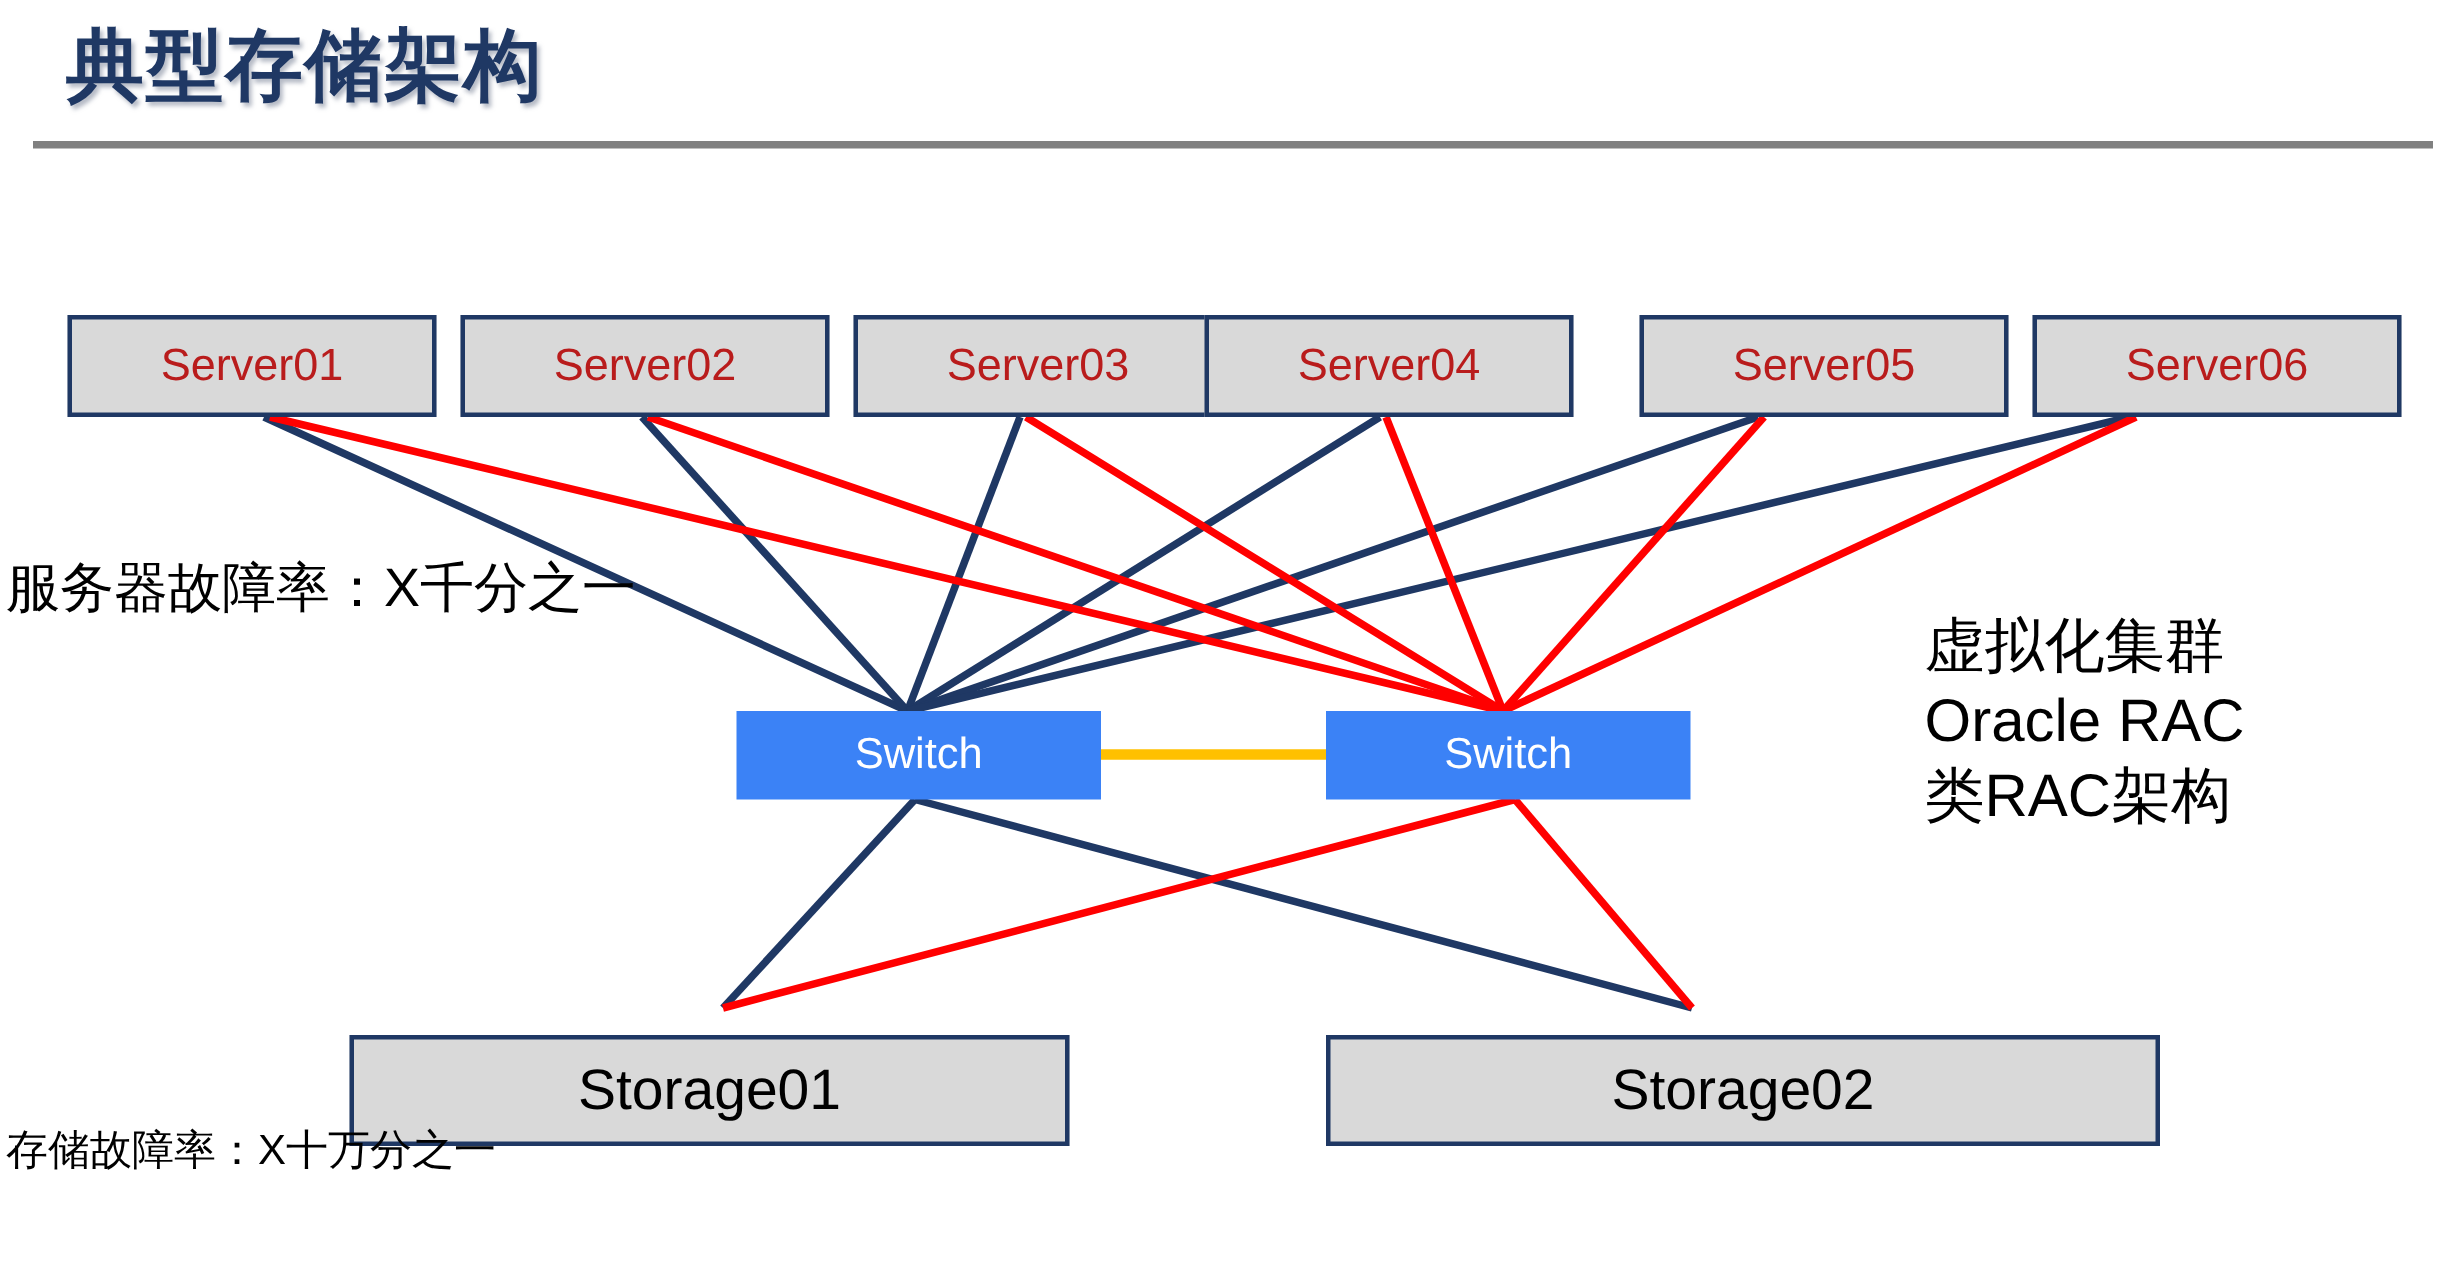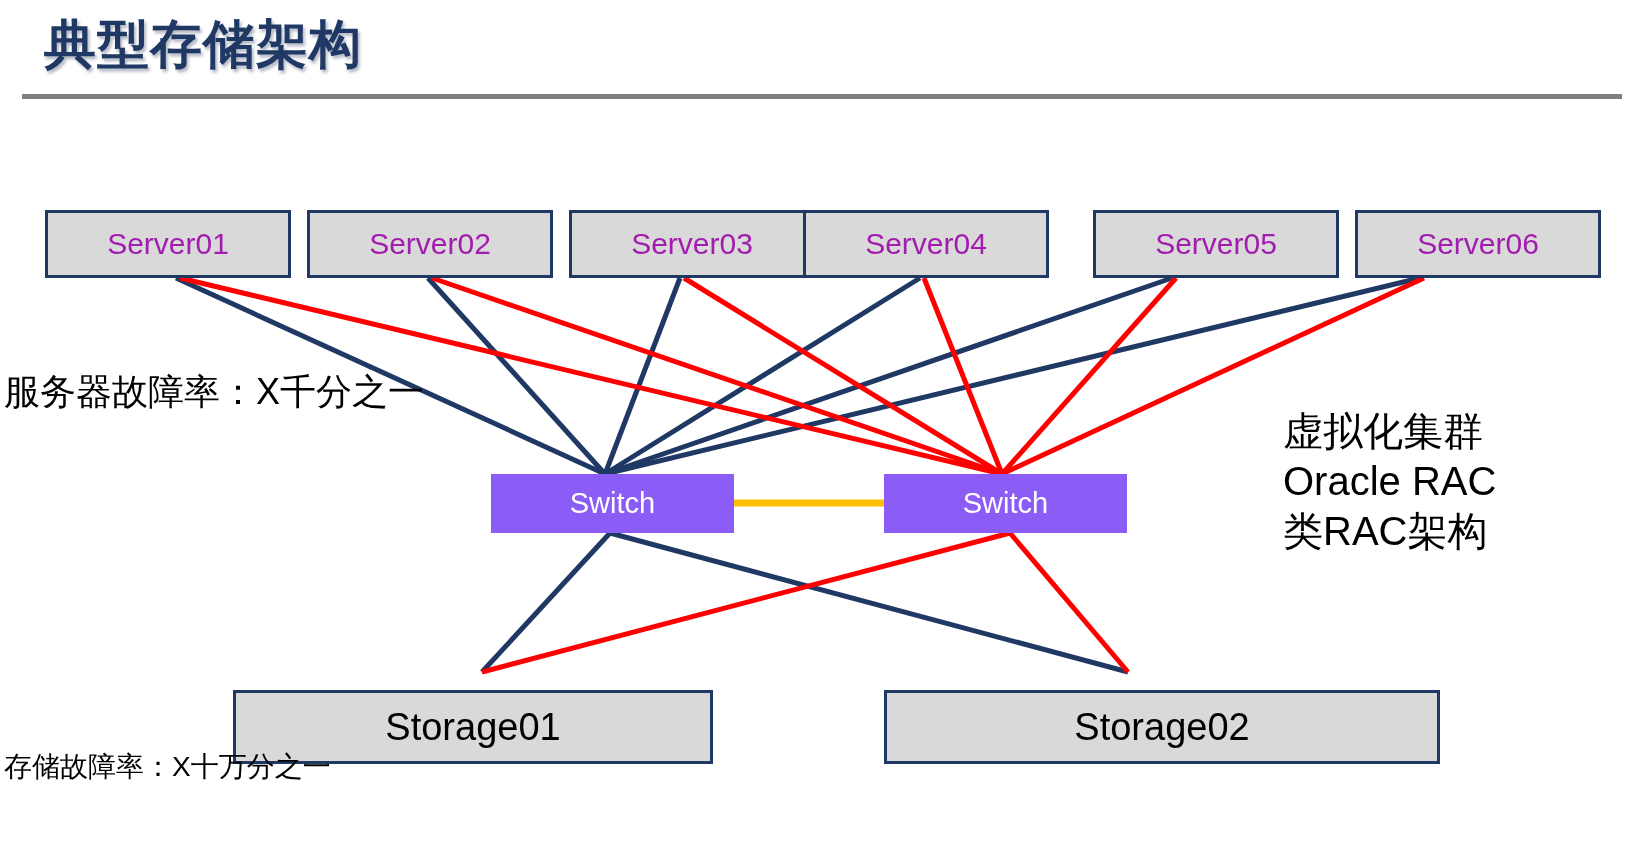--- a/index.html
+++ b/index.html
@@ -54,37 +54,37 @@
     position: absolute;
     box-sizing: border-box;
     display: flex;
     align-items: center;
     justify-content: center;
     white-space: nowrap;
   }
   .server {
     background: #d9d9d9;
     border: 3px solid #1f3864;
-    color: #a21caf;
+    color: #b91c1c;
     font-size: 30px;
     height: 68px;
     width: 246px;
     top: 210px;
   }
   .storage {
     background: #d9d9d9;
     border: 3px solid #1f3864;
     color: #000000;
     font-size: 38px;
     height: 74px;
     top: 670px;
     margin-top: 20px;
   }
   .switch {
-    background: #8b5cf6;
+    background: #3b82f6;
     color: #ffffff;
     font-size: 29px;
     height: 59px;
     width: 243px;
     top: 474px;
     border: 0;
   }
 
   
   .note {

